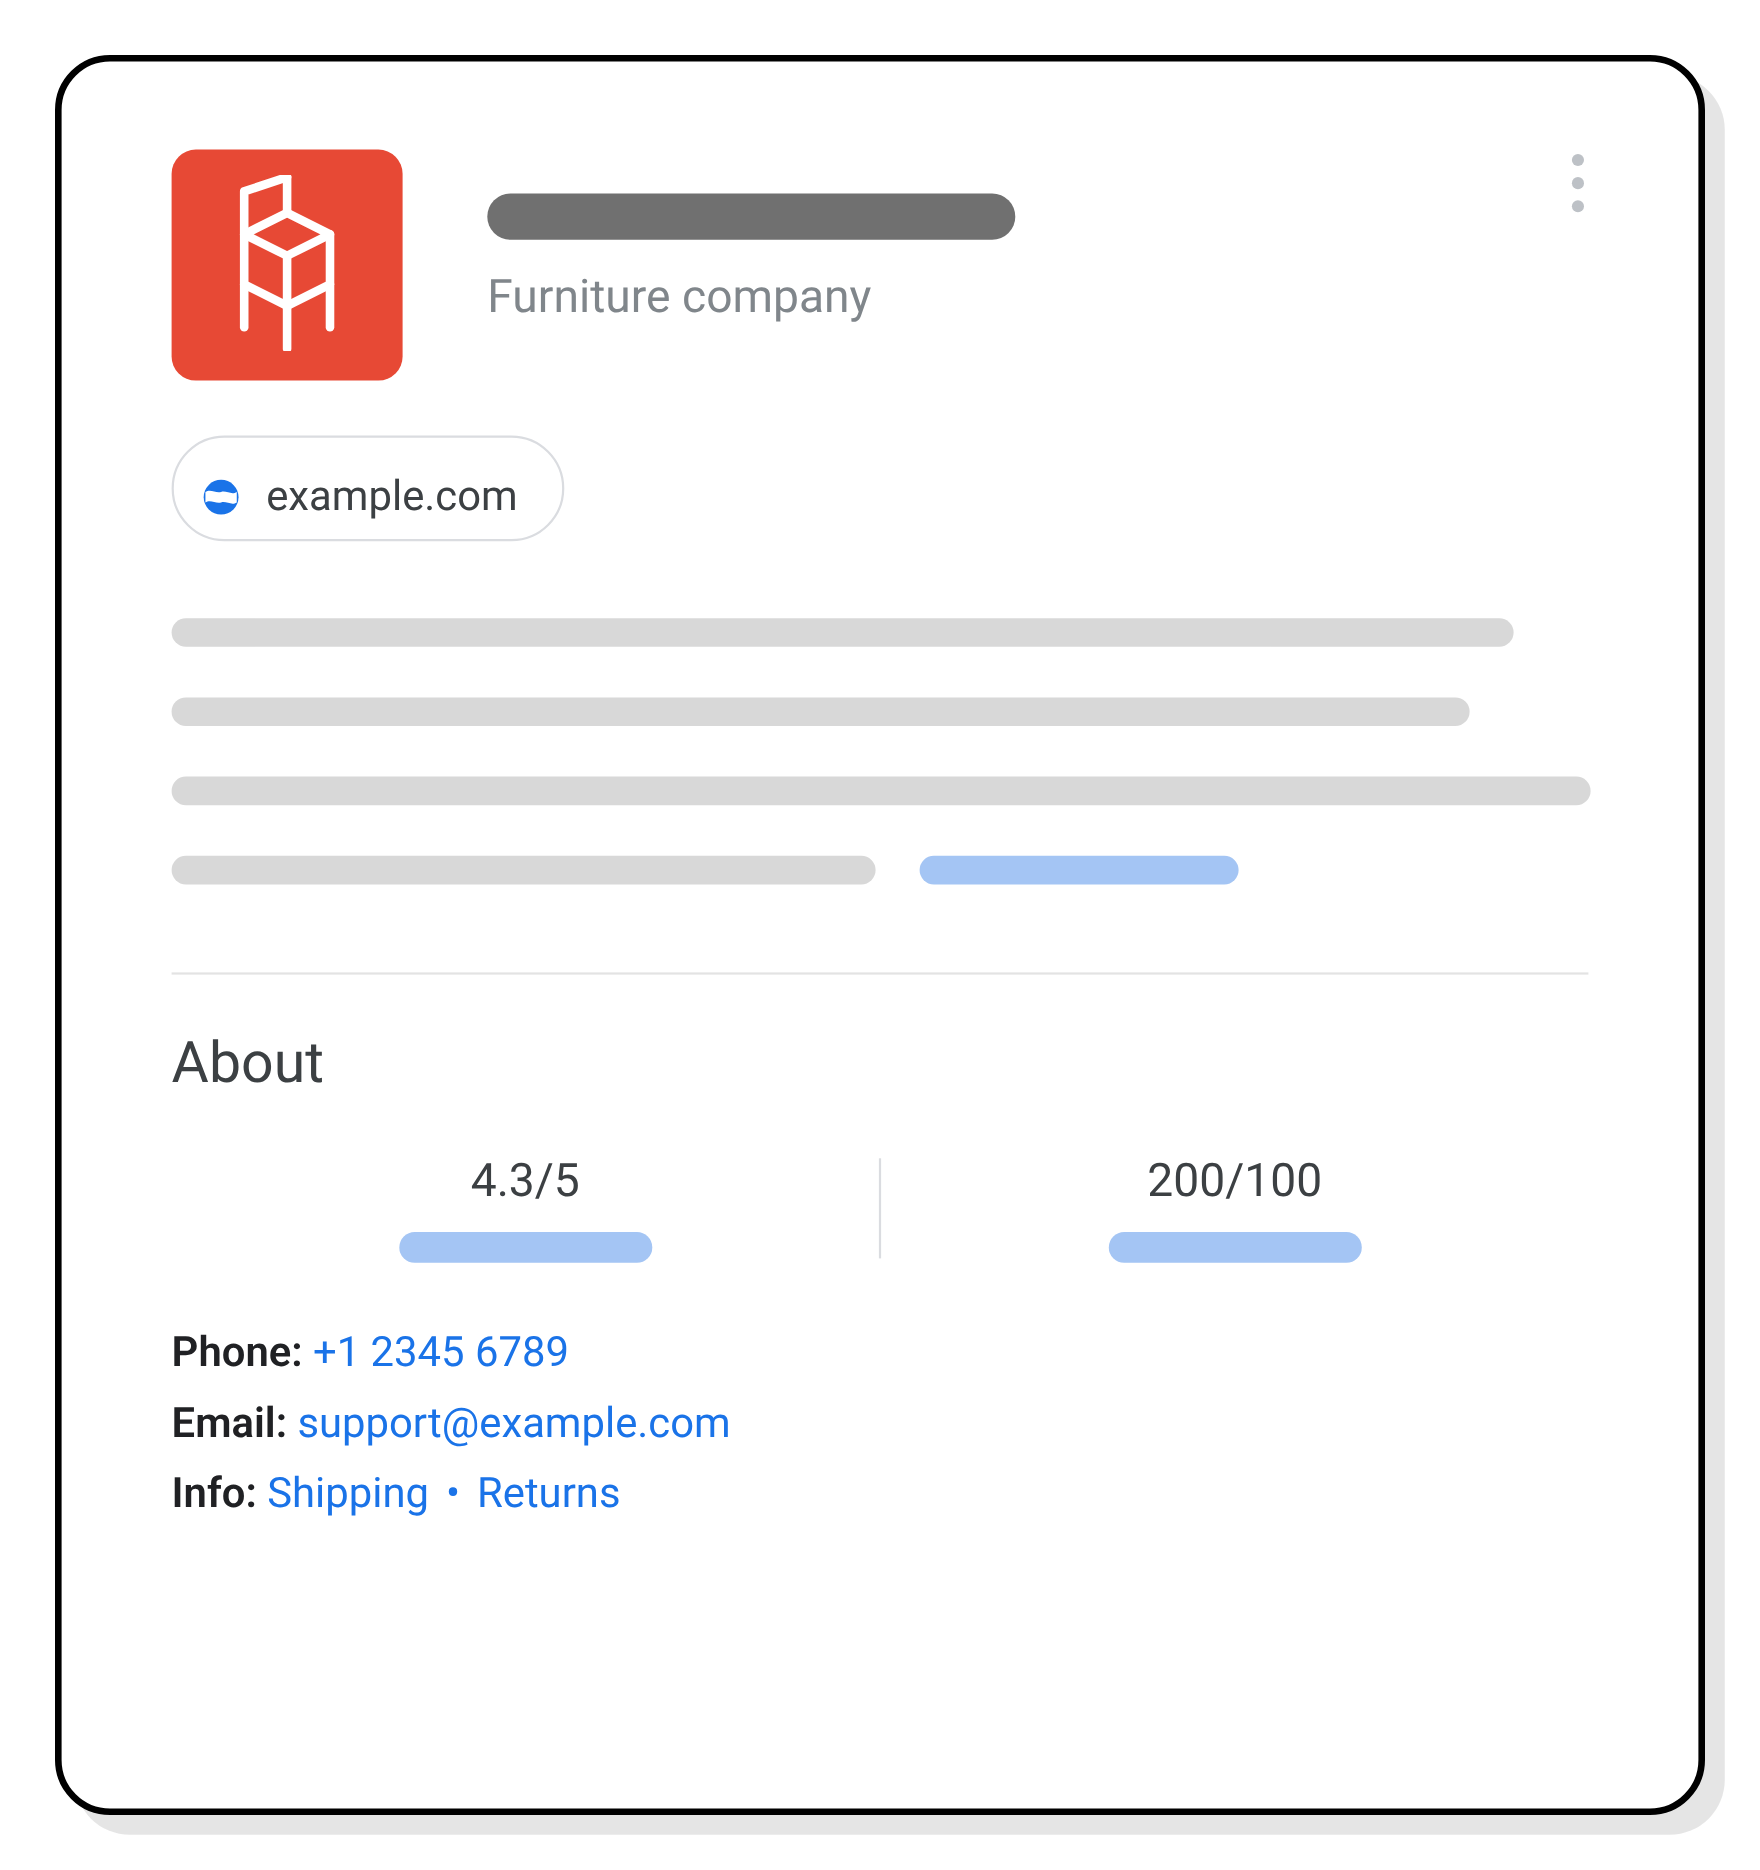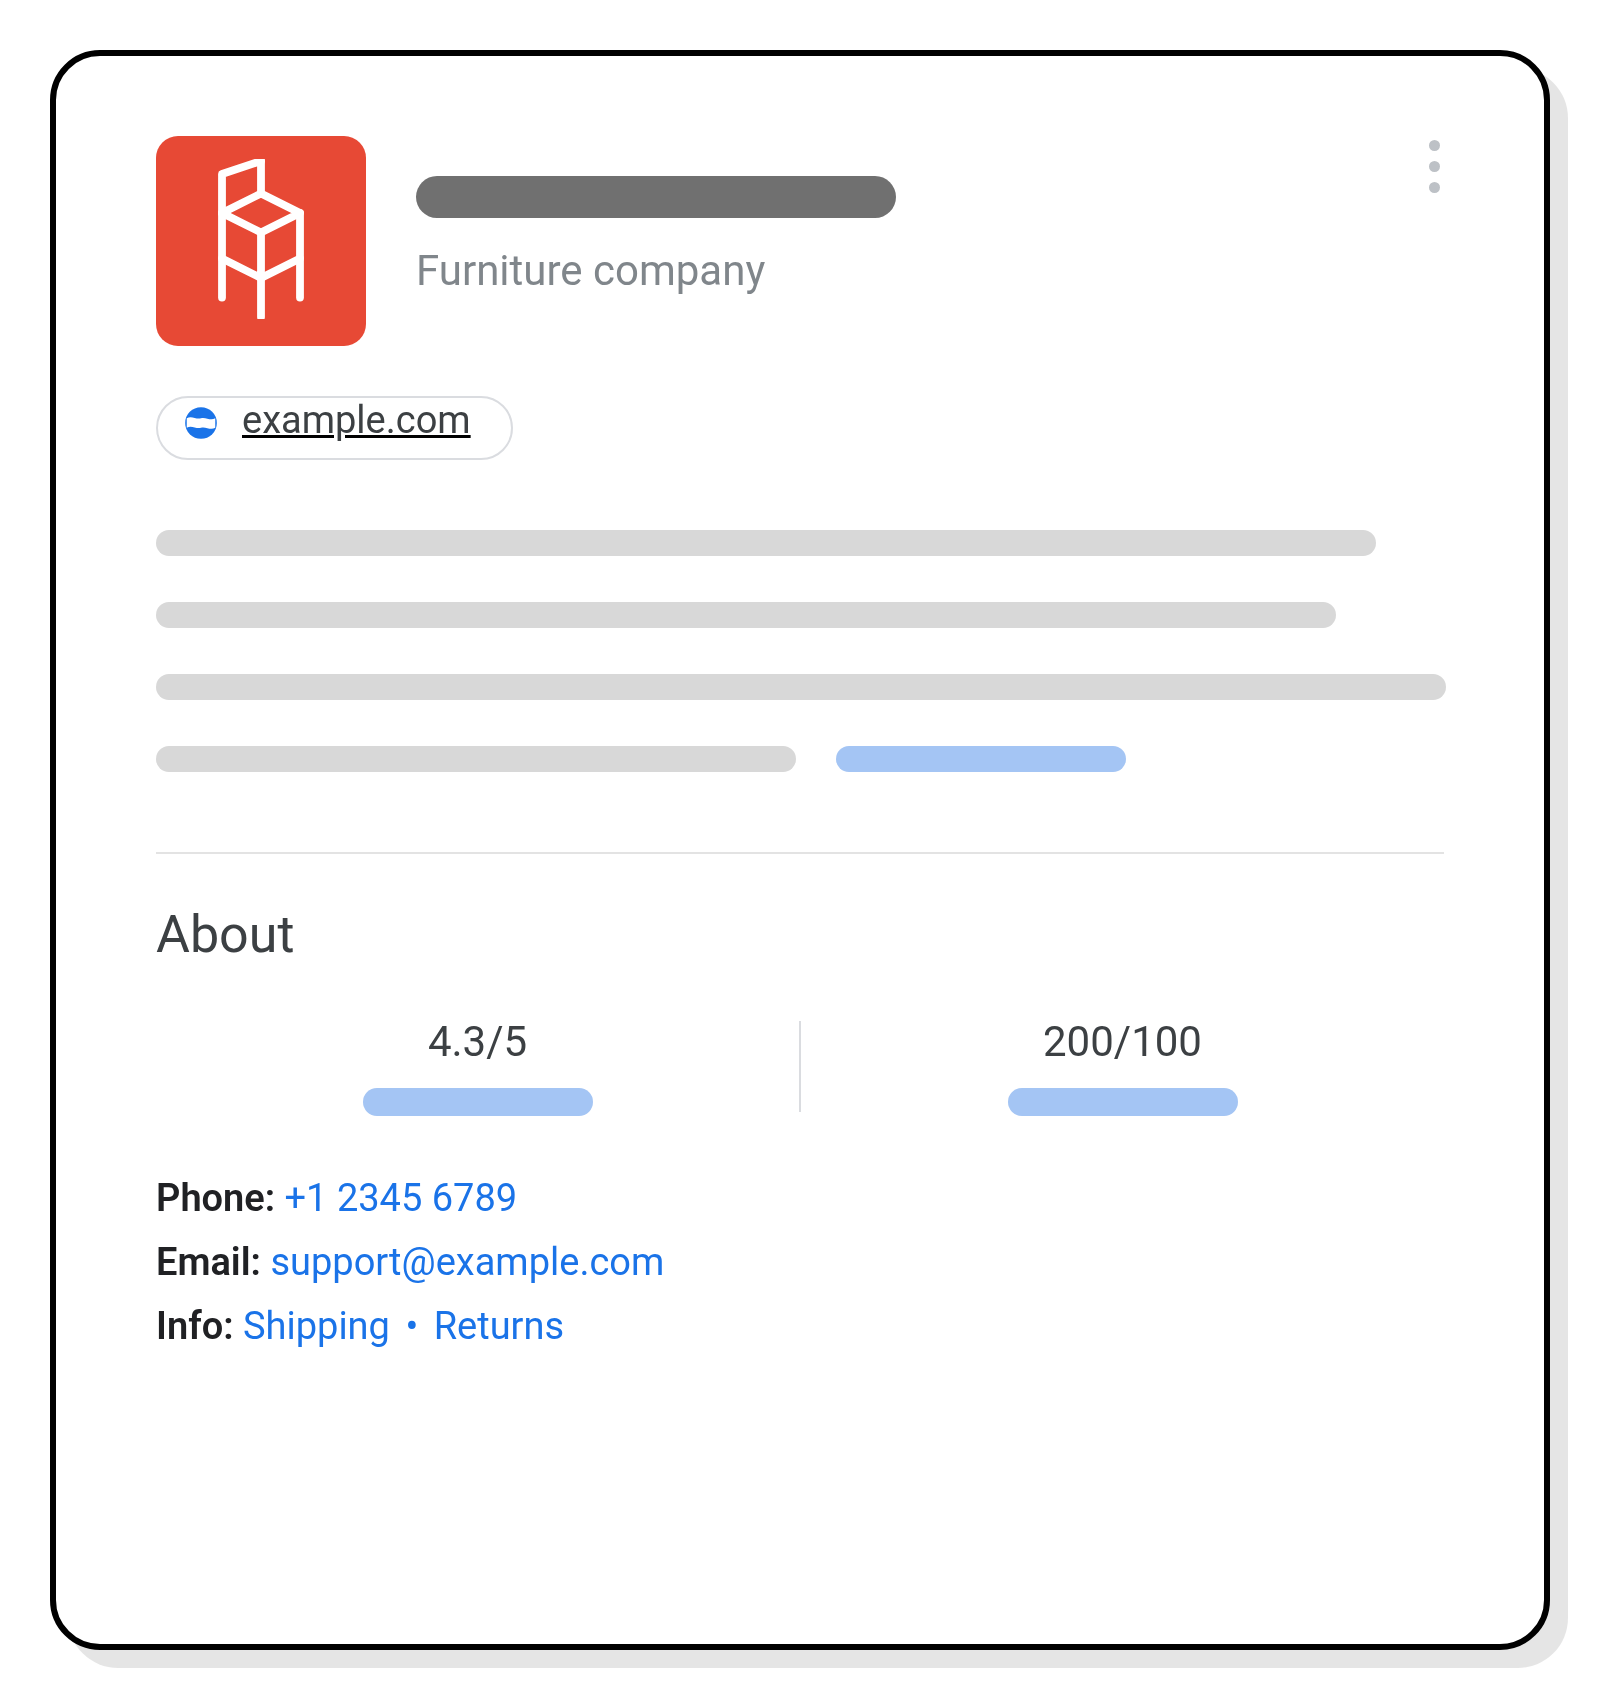--- a/index.html
+++ b/index.html
@@ -40,20 +40,21 @@
     justify-content: center;
     flex-shrink: 0;
   }
   .logo svg { width: 130px; height: 160px; }
   .title-block {
     display: flex;
     flex-direction: column;
     justify-content: center;
     padding-top: 40px;
     gap: 28px;
+    margin-left: 27px;
   }
   .title-placeholder {
     width: 480px;
     height: 42px;
     background: #707070;
     border-radius: 21px;
   }
   .subtitle {
     font-size: 42px;
     color: #80868b;
@@ -72,27 +73,26 @@
   .more span {
     width: 11px; height: 11px;
     background: #bdc1c6;
     border-radius: 50%;
   }
 
   
   .chip {
     margin-top: 50px;
     display: inline-flex;
-    align-items: flex-end;
+    align-items: center;
     gap: 22px;
     border: 2px solid #dadce0;
     border-radius: 60px;
-    padding: 0 40px 16px 24px;
+    padding: 32px 40px 16px 24px;
     cursor: pointer;
-    text-decoration: underline;
   }
   .chip .globe {
     width: 38px; height: 38px;
     display:flex;align-items:center;justify-content:center;
   }
   .chip-label {
     font-size: 38px;
     color: #3c4043;
   }
 

